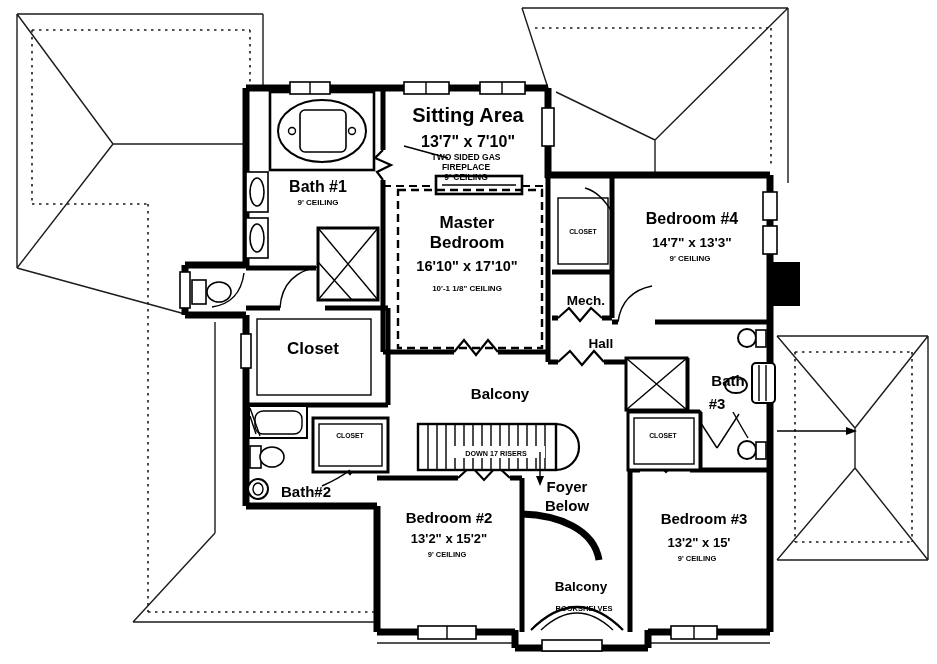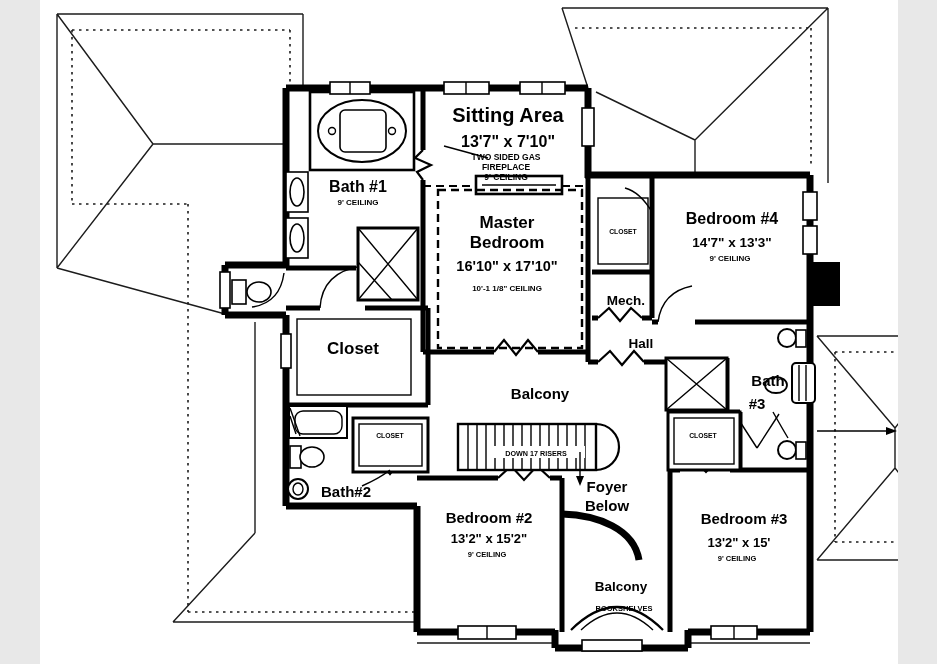--- a/index.html
+++ b/index.html
@@ -1,16 +1,16 @@
 <!DOCTYPE html>
 <html><head>
 <meta charset="utf-8">
 <style>
   html,body{margin:0;padding:0;background:#e8e8e8;}
-  .canvas{position:relative;width:858px;height:664px;background:#ffffff;overflow:hidden;margin:0 auto;}
+  .canvas{position:relative;width:937px;height:664px;background:#ffffff;overflow:hidden;margin:0 auto;}
   svg{position:absolute;left:0;top:0;}
   text{font-family:"Liberation Sans","DejaVu Sans",sans-serif;font-weight:bold;fill:#000;}
   .roof{stroke:#1c1c1c;stroke-width:1.4;fill:none;}
   .roofdash{stroke:#1c1c1c;stroke-width:1.6;fill:none;stroke-dasharray:2.5,4.5;}
   .wallx{stroke:#000;stroke-width:7;fill:none;}
   .walli{stroke:#000;stroke-width:5;fill:none;}
   .thin{stroke:#000;stroke-width:1.4;fill:none;}
   .med{stroke:#000;stroke-width:2.2;fill:none;}
   .fix{stroke:#000;fill:#fff;}
   .dash{stroke:#000;fill:none;stroke-dasharray:8,5;}

